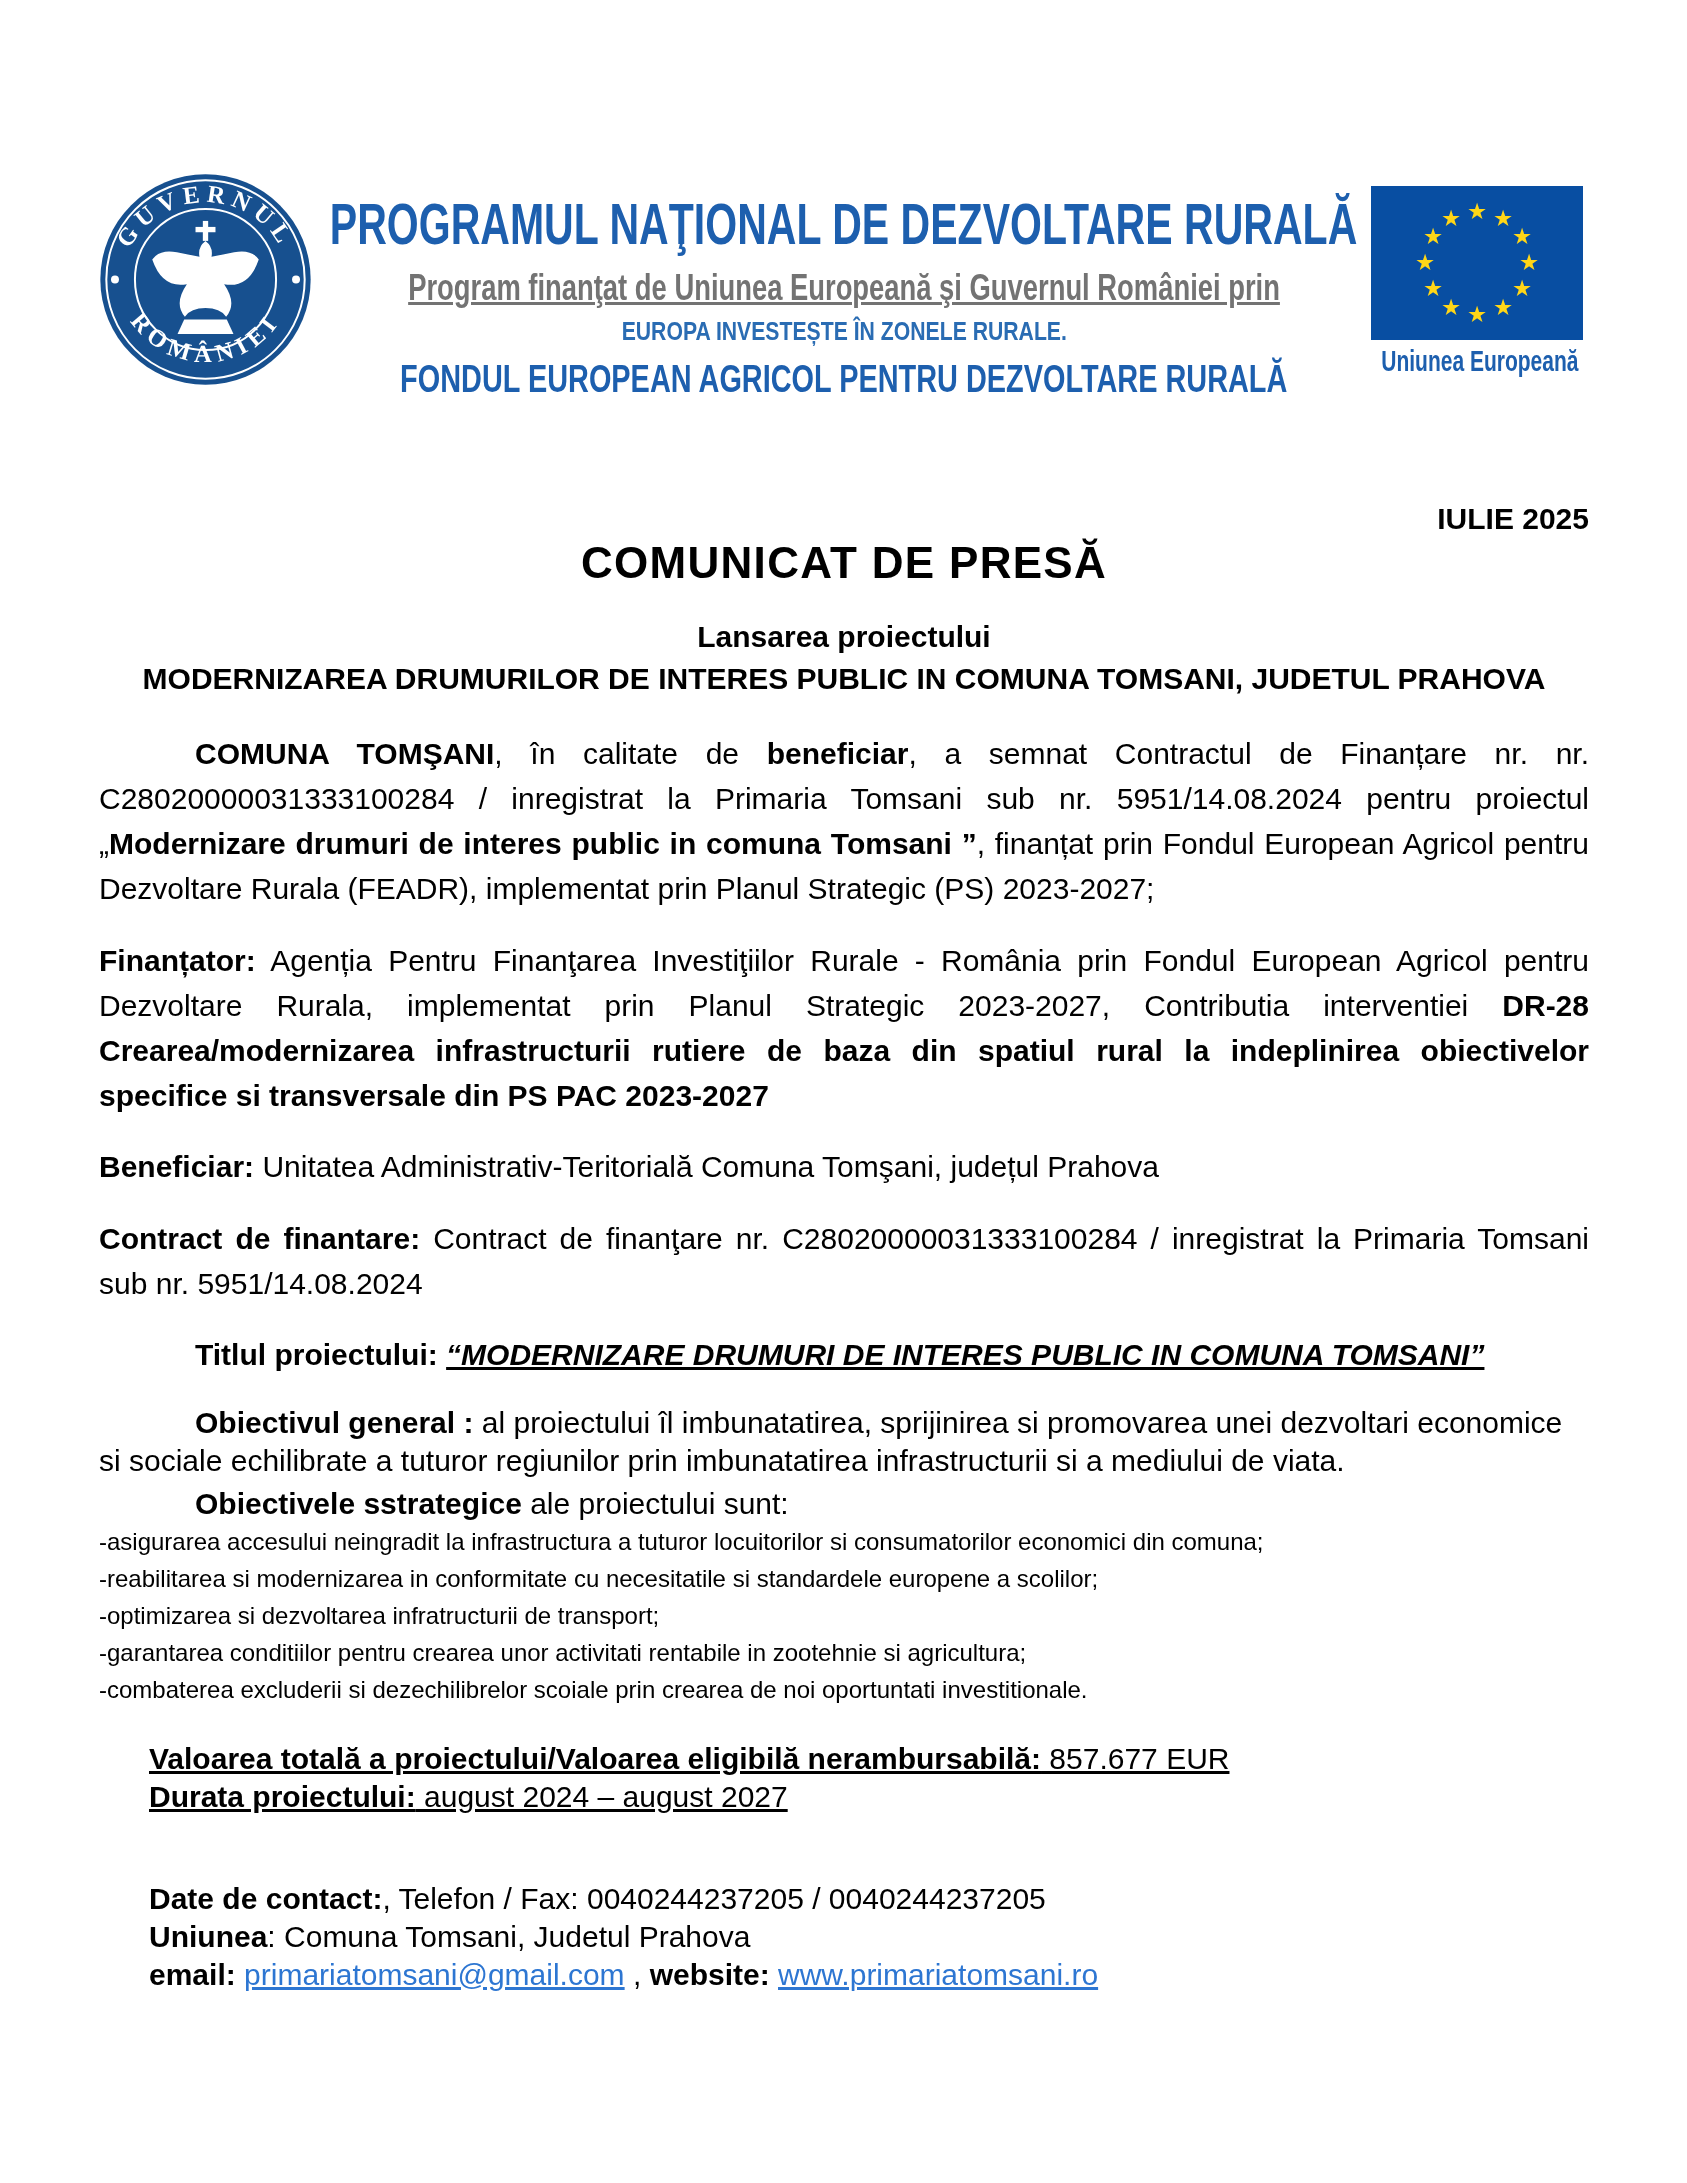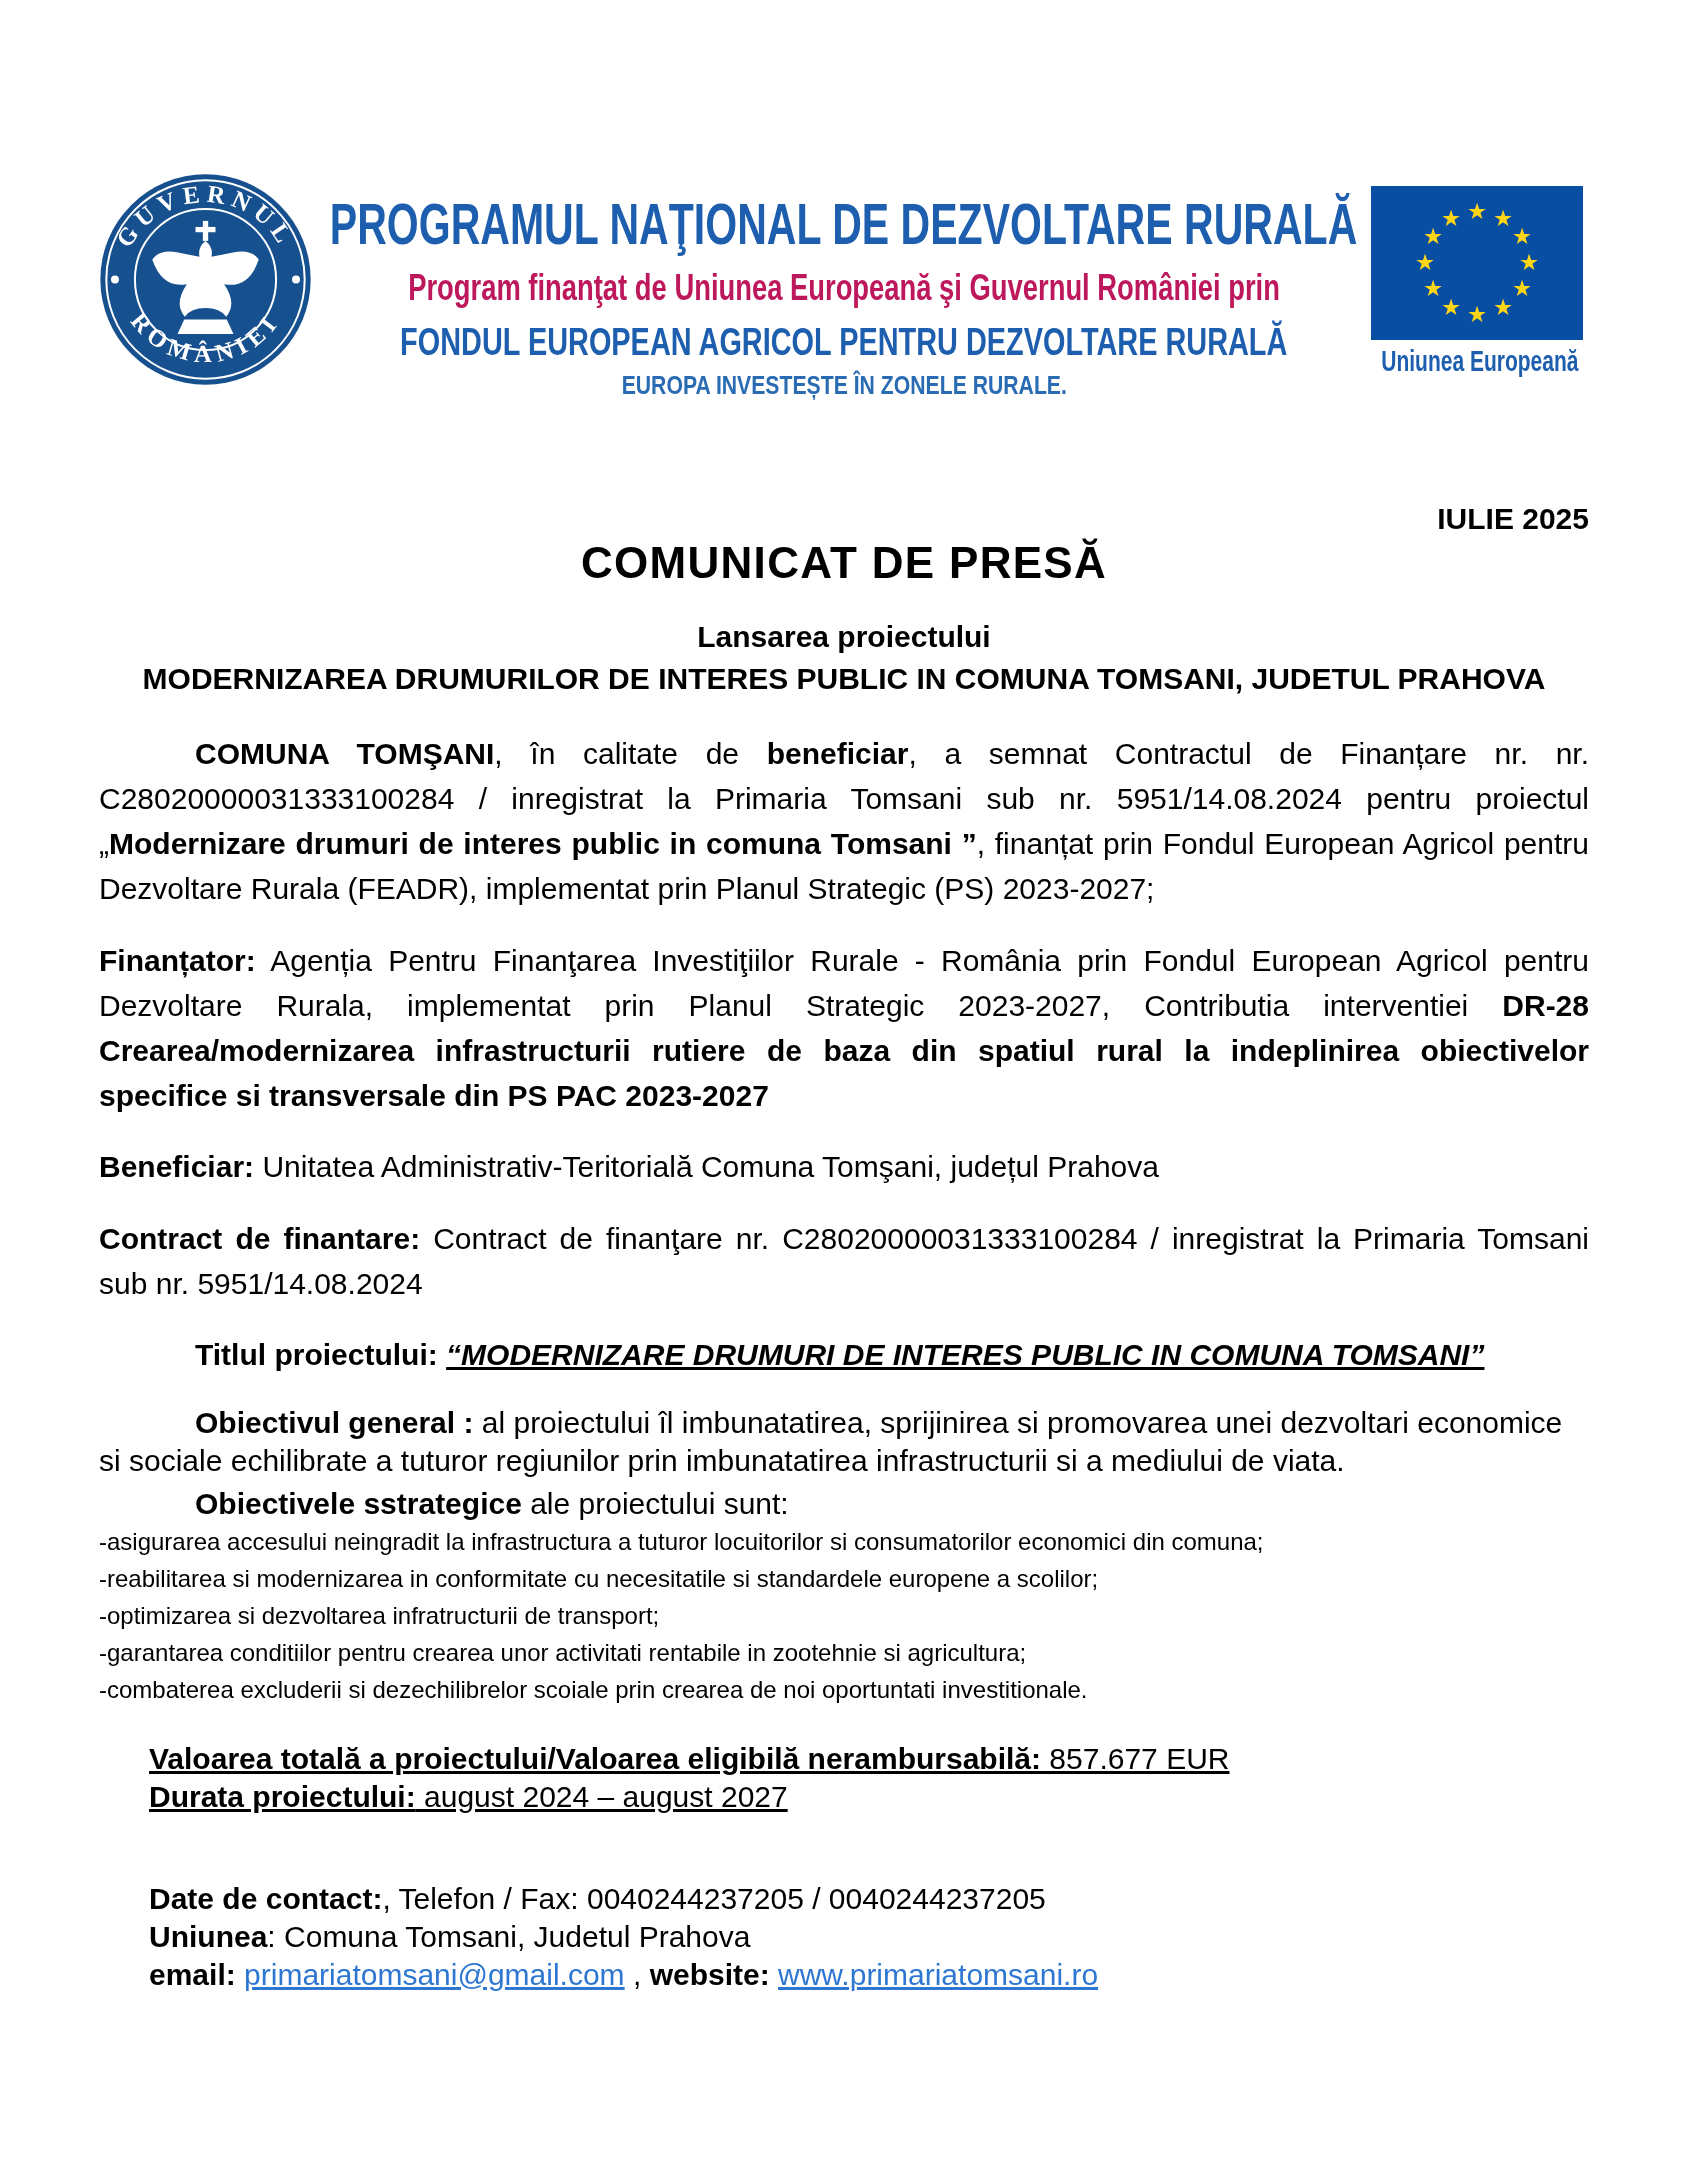--- a/index.html
+++ b/index.html
@@ -14,21 +14,21 @@
   .content{padding:0 99px;}
 
   
   .header{display:flex;align-items:flex-start;padding-top:173px;}
   .logo-col{width:218px;flex:none;}
   .hdr-center{flex:1;min-width:0;padding-top:18.5px;}
   .hdr-line{display:flex;justify-content:center;white-space:nowrap;}
   .hdr-line>span{flex:none;transform-origin:center;}
   .hl1{color:#1d5fae;font-weight:bold;font-size:57px;line-height:64px;}
   .hl1>span{transform:scaleX(.72);}
-  .hl2{color:#be185d;font-weight:bold;font-size:37px;line-height:46px;margin-top:9.3px;}
+  .hl2{color:#737373;font-weight:bold;font-size:37px;line-height:46px;margin-top:9.3px;text-decoration:underline;}
   .hl2>span{transform:scaleX(.74);}
   .hl3{color:#1d5fae;font-weight:bold;font-size:38px;line-height:46px;margin-top:8px;}
   .hl3>span{transform:scaleX(.76);}
   .hl4{color:#2a6cb3;font-weight:bold;font-size:26.5px;line-height:33px;margin-top:4px;}
   .hl4>span{transform:scaleX(.80);}
 
   .flag-col{width:218px;flex:none;padding-top:13.2px;}
   .eu-flag{position:relative;width:212px;height:154px;background:#084ea2;}
   .eu-star{position:absolute;width:24px;height:24px;line-height:24px;text-align:center;
     color:#ffd617;font-size:22.5px;font-family:"DejaVu Sans",sans-serif;}
@@ -95,25 +95,25 @@
         </svg>
       </div>
 
       <div class="hdr-center">
         <div class="hdr-line hl1">
             <span>PROGRAMUL NAŢIONAL DE DEZVOLTARE RURALĂ</span>
           </div>
         <div class="hdr-line hl2">
             <span>Program finanţat de Uniunea Europeană şi Guvernul României prin</span>
           </div>
+        <div class="hdr-line hl4">
+            <span>EUROPA INVESTEȘTE ÎN ZONELE RURALE.</span>
+          </div>
         <div class="hdr-line hl3">
             <span>FONDUL EUROPEAN AGRICOL PENTRU DEZVOLTARE RURALĂ</span>
-          </div>
-        <div class="hdr-line hl4">
-            <span>EUROPA INVESTEȘTE ÎN ZONELE RURALE.</span>
           </div>
       </div>
 
       <div class="flag-col">
         <div class="eu-flag">
           <span class="eu-star" style="left:94px;top:12.6px">★</span>
           <span class="eu-star" style="left:120px;top:20px">★</span>
           <span class="eu-star" style="left:139px;top:38px">★</span>
           <span class="eu-star" style="left:146px;top:64px">★</span>
           <span class="eu-star" style="left:139px;top:90px">★</span>

